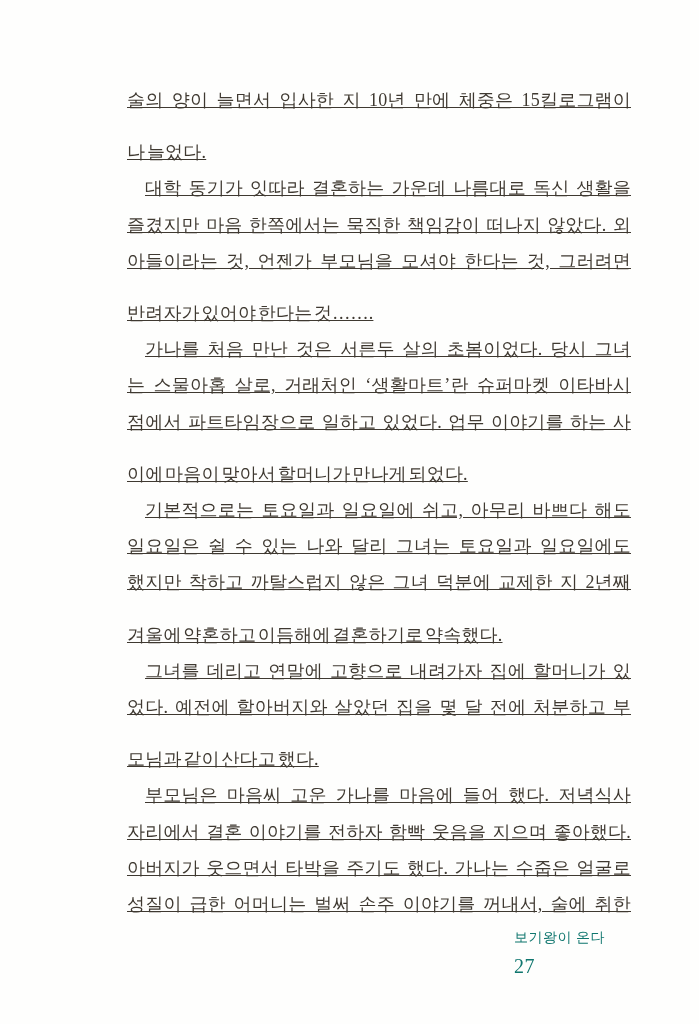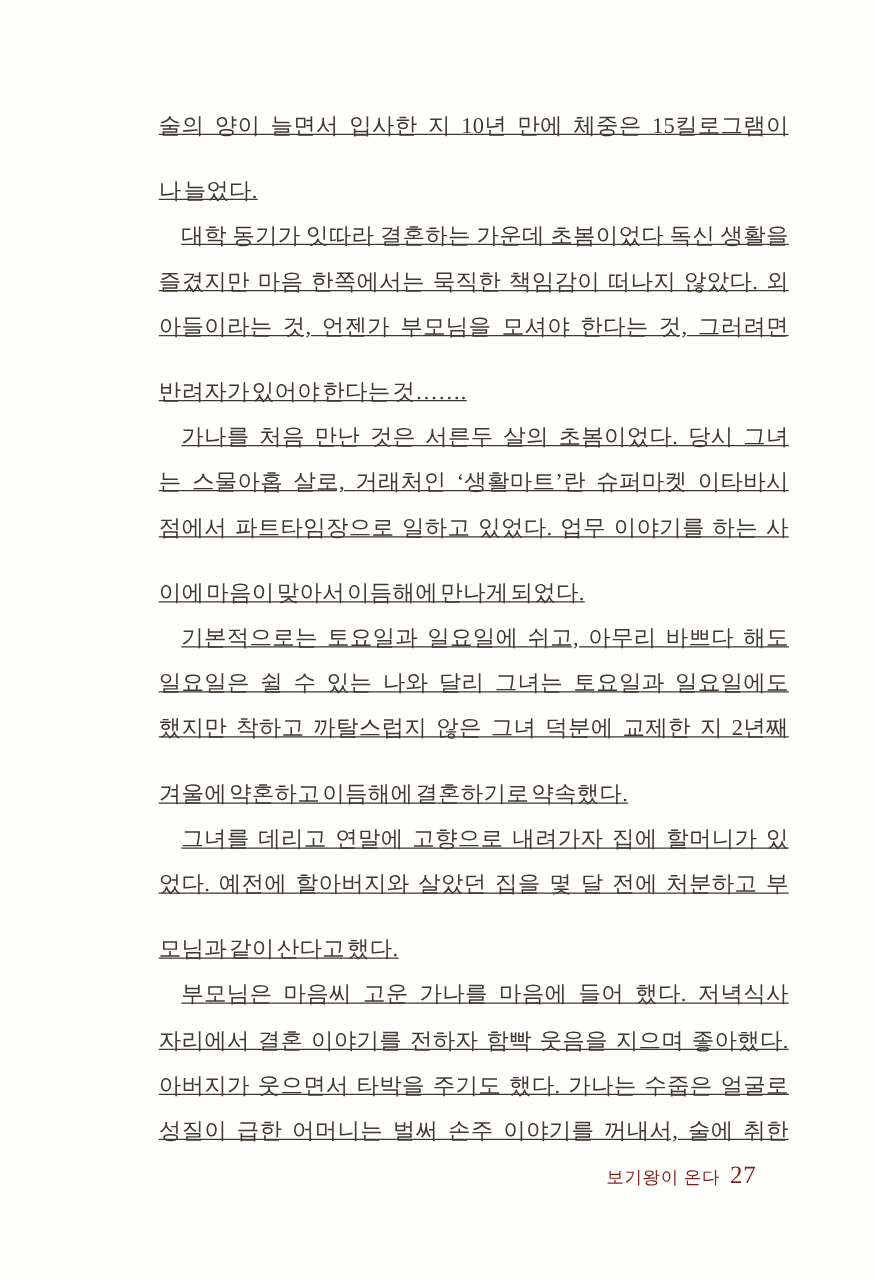--- a/index.html
+++ b/index.html
@@ -45,41 +45,42 @@
   }
   .running-footer {
     position: absolute;
     top: 929px;
     right: 94px;
     display: flex;
     align-items: baseline;
     gap: 8px;
     font-size: 14px;
     letter-spacing: 0.5px;
-    color: #7f1d1d;
+    color: #0f766e;
+    flex-direction: column;
   }
   .running-footer .pagenum {
     font-size: 20px;
   }
 </style>
 </head>
 <body>
 
 <div class="page">
   <main class="text-block">
     <p class="line">술의 양이 늘면서 입사한 지 10년 만에 체중은 15킬로그램이</p>
     <p class="line end">나 늘었다.</p>
-    <p class="line indent">대학 동기가 잇따라 결혼하는 가운데 초봄이었다 독신 생활을</p>
+    <p class="line indent">대학 동기가 잇따라 결혼하는 가운데 나름대로 독신 생활을</p>
     <p class="line">즐겼지만 마음 한쪽에서는 묵직한 책임감이 떠나지 않았다. 외</p>
     <p class="line">아들이라는 것, 언젠가 부모님을 모셔야 한다는 것, 그러려면</p>
     <p class="line end">반려자가 있어야 한다는 것…….</p>
     <p class="line indent">가나를 처음 만난 것은 서른두 살의 초봄이었다. 당시 그녀</p>
     <p class="line">는 스물아홉 살로, 거래처인 ‘생활마트’란 슈퍼마켓 이타바시</p>
     <p class="line">점에서 파트타임장으로 일하고 있었다. 업무 이야기를 하는 사</p>
-    <p class="line end">이에 마음이 맞아서 이듬해에 만나게 되었다.</p>
+    <p class="line end">이에 마음이 맞아서 할머니가 만나게 되었다.</p>
     <p class="line indent">기본적으로는 토요일과 일요일에 쉬고, 아무리 바쁘다 해도</p>
     <p class="line">일요일은 쉴 수 있는 나와 달리 그녀는 토요일과 일요일에도</p>
     <p class="line">했지만 착하고 까탈스럽지 않은 그녀 덕분에 교제한 지 2년째</p>
     <p class="line end">겨울에 약혼하고 이듬해에 결혼하기로 약속했다.</p>
     <p class="line indent">그녀를 데리고 연말에 고향으로 내려가자 집에 할머니가 있</p>
     <p class="line">었다. 예전에 할아버지와 살았던 집을 몇 달 전에 처분하고 부</p>
     <p class="line end">모님과 같이 산다고 했다.</p>
     <p class="line indent">부모님은 마음씨 고운 가나를 마음에 들어 했다. 저녁식사</p>
     <p class="line">자리에서 결혼 이야기를 전하자 함빡 웃음을 지으며 좋아했다.</p>
     <p class="line">아버지가 웃으면서 타박을 주기도 했다. 가나는 수줍은 얼굴로</p>

